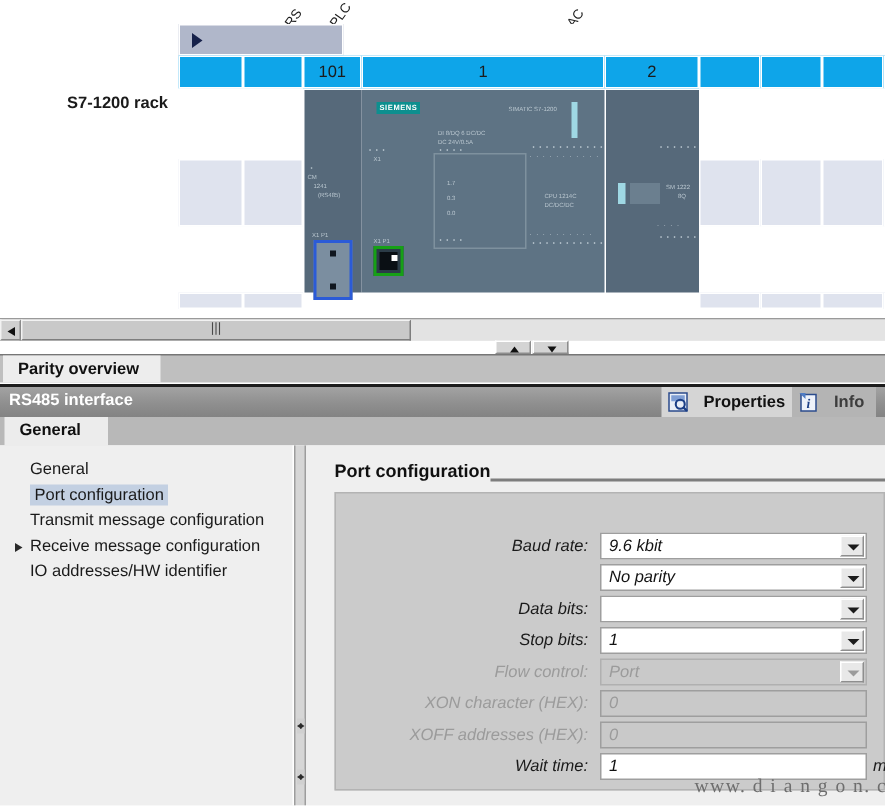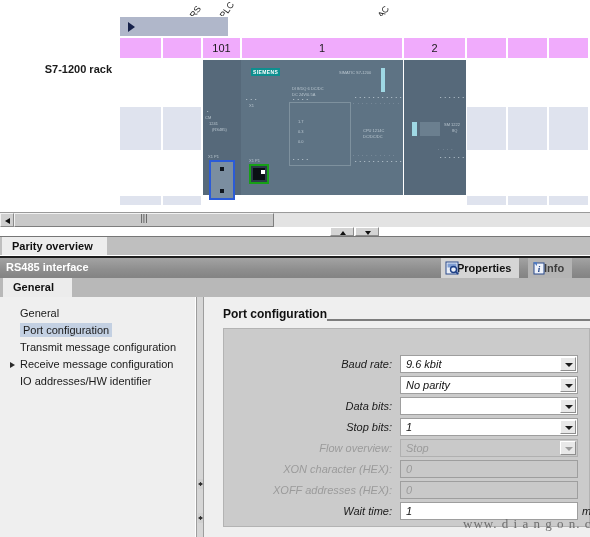--- a/index.html
+++ b/index.html
@@ -18,21 +18,21 @@
   
   .rot-labels{position:absolute;left:0;top:0;width:590px;height:16px;overflow:hidden;}
   .rot-label{position:absolute;bottom:-4px;font-size:9px;color:#1a1a1a;
     transform:rotate(-55deg);transform-origin:left bottom;white-space:nowrap;}
 
   
   .rack-grid{position:absolute;left:119px;top:16px;width:471px;height:190px;}
   .hdr-row0{position:absolute;left:0;top:0;width:110px;height:21px;background:#b0b7ca;border:1px solid #ffffff;box-sizing:border-box;}
   .hdr-row0 .tri{position:absolute;left:8px;top:5px;width:0;height:0;
     border-left:7px solid #16214a;border-top:5px solid transparent;border-bottom:5px solid transparent;}
-  .colhdr{position:absolute;top:21px;height:22px;background:#f0abfc;border:1px solid #ffffff;box-sizing:border-box;
+  .colhdr{position:absolute;top:21px;height:22px;background:#0ea5e9;border:1px solid #ffffff;box-sizing:border-box;
     text-align:center;line-height:20px;font-size:11px;color:#1b1b1b;}
   .cell{position:absolute;box-sizing:border-box;border:1px solid #ffffff;}
   .cell.light{background:#ffffff;}
   .cell.alt{background:#dfe3ee;}
 
   
   .mod{position:absolute;background:#5e7384;box-sizing:border-box;}
   .mod.dark{background:#56697a;}
   .mod-strip{position:absolute;background:#6b7f8f;}
   .siemens{position:absolute;background:#0d8f8f;color:#ffffff;font-size:5px;letter-spacing:.4px;
@@ -79,21 +79,21 @@
     border-top:1px solid #767676;box-sizing:border-box;}
   #overview-tab{position:absolute;left:2px;top:0;height:18px;padding:0 14px 0 10px;background:#ededed;
     line-height:18px;font-size:11px;font-weight:bold;color:#101010;}
 
   
   #props-header{position:absolute;left:0;top:256px;width:590px;height:22px;
     background:linear-gradient(to bottom,#a3a3a3 0%,#8f8f8f 55%,#838383 100%);
     border-top:2px solid #1d1d1d;box-sizing:border-box;}
   #props-title{position:absolute;left:6px;top:3px;font-size:11px;font-weight:bold;color:#ffffff;}
   .hdr-btn{position:absolute;top:0;height:20px;line-height:20px;font-size:11px;font-weight:bold;
-    padding-left:16px;padding-right:8px;color:#111111;}
+    padding-left:28px;padding-right:8px;color:#111111;}
   #btn-properties{left:441px;background:#d5d5d5;}
   #btn-info{left:528px;background:#b4b4b4;color:#3d3d3d;}
   .hdr-ico{position:absolute;left:4px;top:3px;width:14px;height:14px;}
 
   
   #gen-tabrow{position:absolute;left:0;top:278px;width:590px;height:19px;background:#b8b8b8;}
   #gen-tab{position:absolute;left:3px;top:0;height:19px;padding:0 18px 0 10px;background:#ececec;
     line-height:18px;font-size:11px;font-weight:bold;color:#101010;}
 
   
@@ -348,23 +348,23 @@
 
       <div class="frow" style="top:89px;">
         <div class="flabel">Stop bits:</div>
         <div class="fctl">
           <span class="val">1</span>
           <span class="caret"></span>
         </div>
       </div>
 
       <div class="frow" style="top:110px;">
-        <div class="flabel dim">Flow overview:</div>
+        <div class="flabel dim">Flow control:</div>
         <div class="fctl dis">
-          <span class="val">Stop</span>
+          <span class="val">Port</span>
           <span class="caret"></span>
         </div>
       </div>
 
       <div class="frow" style="top:131px;">
         <div class="flabel dim">XON character (HEX):</div>
         <div class="fctl dis plain">
           <span class="val">0</span>
         </div>
       </div>

